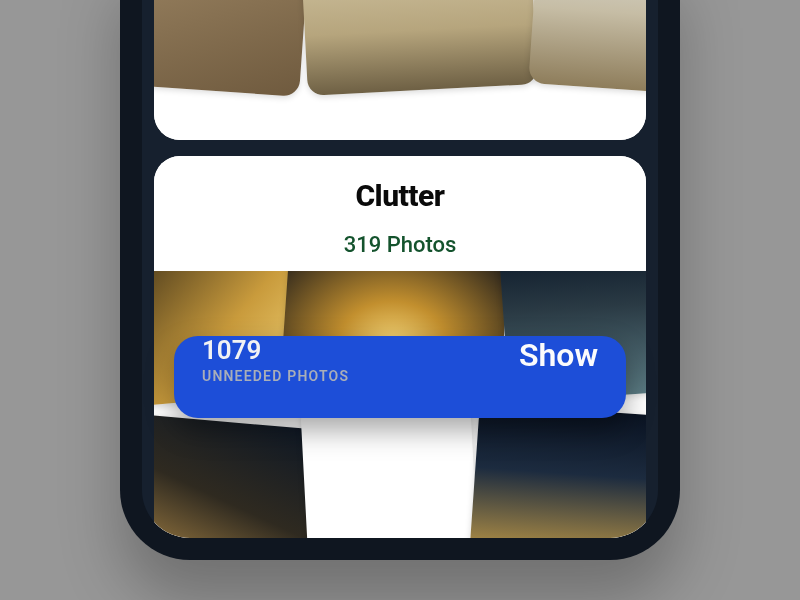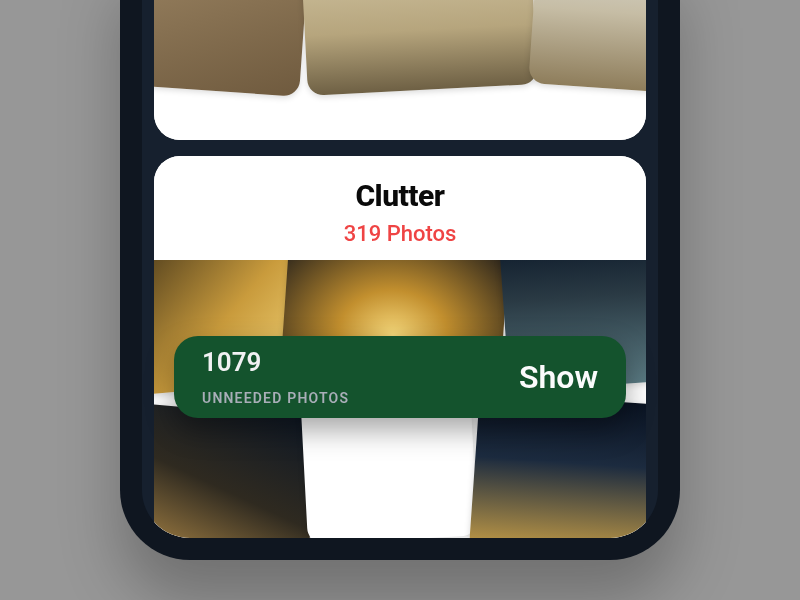--- a/index.html
+++ b/index.html
@@ -53,22 +53,22 @@
   }
   .card-title {
     font-size: 30px;
     font-weight: 800;
     color: #0a0a0a;
     letter-spacing: -0.5px;
   }
   .card-subtitle {
     font-size: 22px;
     font-weight: 500;
-    color: #ef4444;
-    margin-top: 8px;
+    color: #14532d;
+    margin-top: 19px;
   }
 
   
   .thumb-strip {
     position: relative;
     height: 150px;
     overflow: hidden;
     background: #fff;
   }
 
@@ -100,40 +100,39 @@
   .clutter-card .c6 { left: 320px; top: 140px; width: 230px; height: 160px; transform: rotate(4deg);
     background: linear-gradient(180deg, #0a1322 0%, #1c2b3f 40%, #caa046 100%); }
 
   
   .status-pill {
     position: absolute;
     left: 32px;
     right: 32px;
     bottom: 120px;
     height: 82px;
-    background: #14532d;
+    background: #1d4ed8;
     border-radius: 24px;
     display: flex;
-    align-items: center;
     justify-content: space-between;
     padding: 0 28px;
     box-shadow: 0 12px 28px rgba(0,0,0,0.35);
   }
   .pill-left { display: flex; flex-direction: column; line-height: 1.15; }
   .pill-count {
     color: #f1f2f3;
     font-size: 26px;
     font-weight: 600;
   }
   .pill-label {
     color: #a9aeb8;
     font-size: 14px;
     font-weight: 600;
     letter-spacing: 1.2px;
-    margin-top: 13px;
+    margin-top: 2px;
   }
   .pill-action {
     color: #fbfbfc;
     font-size: 32px;
     font-weight: 600;
     cursor: pointer;
   }
 </style>
 </head>
 <body>

